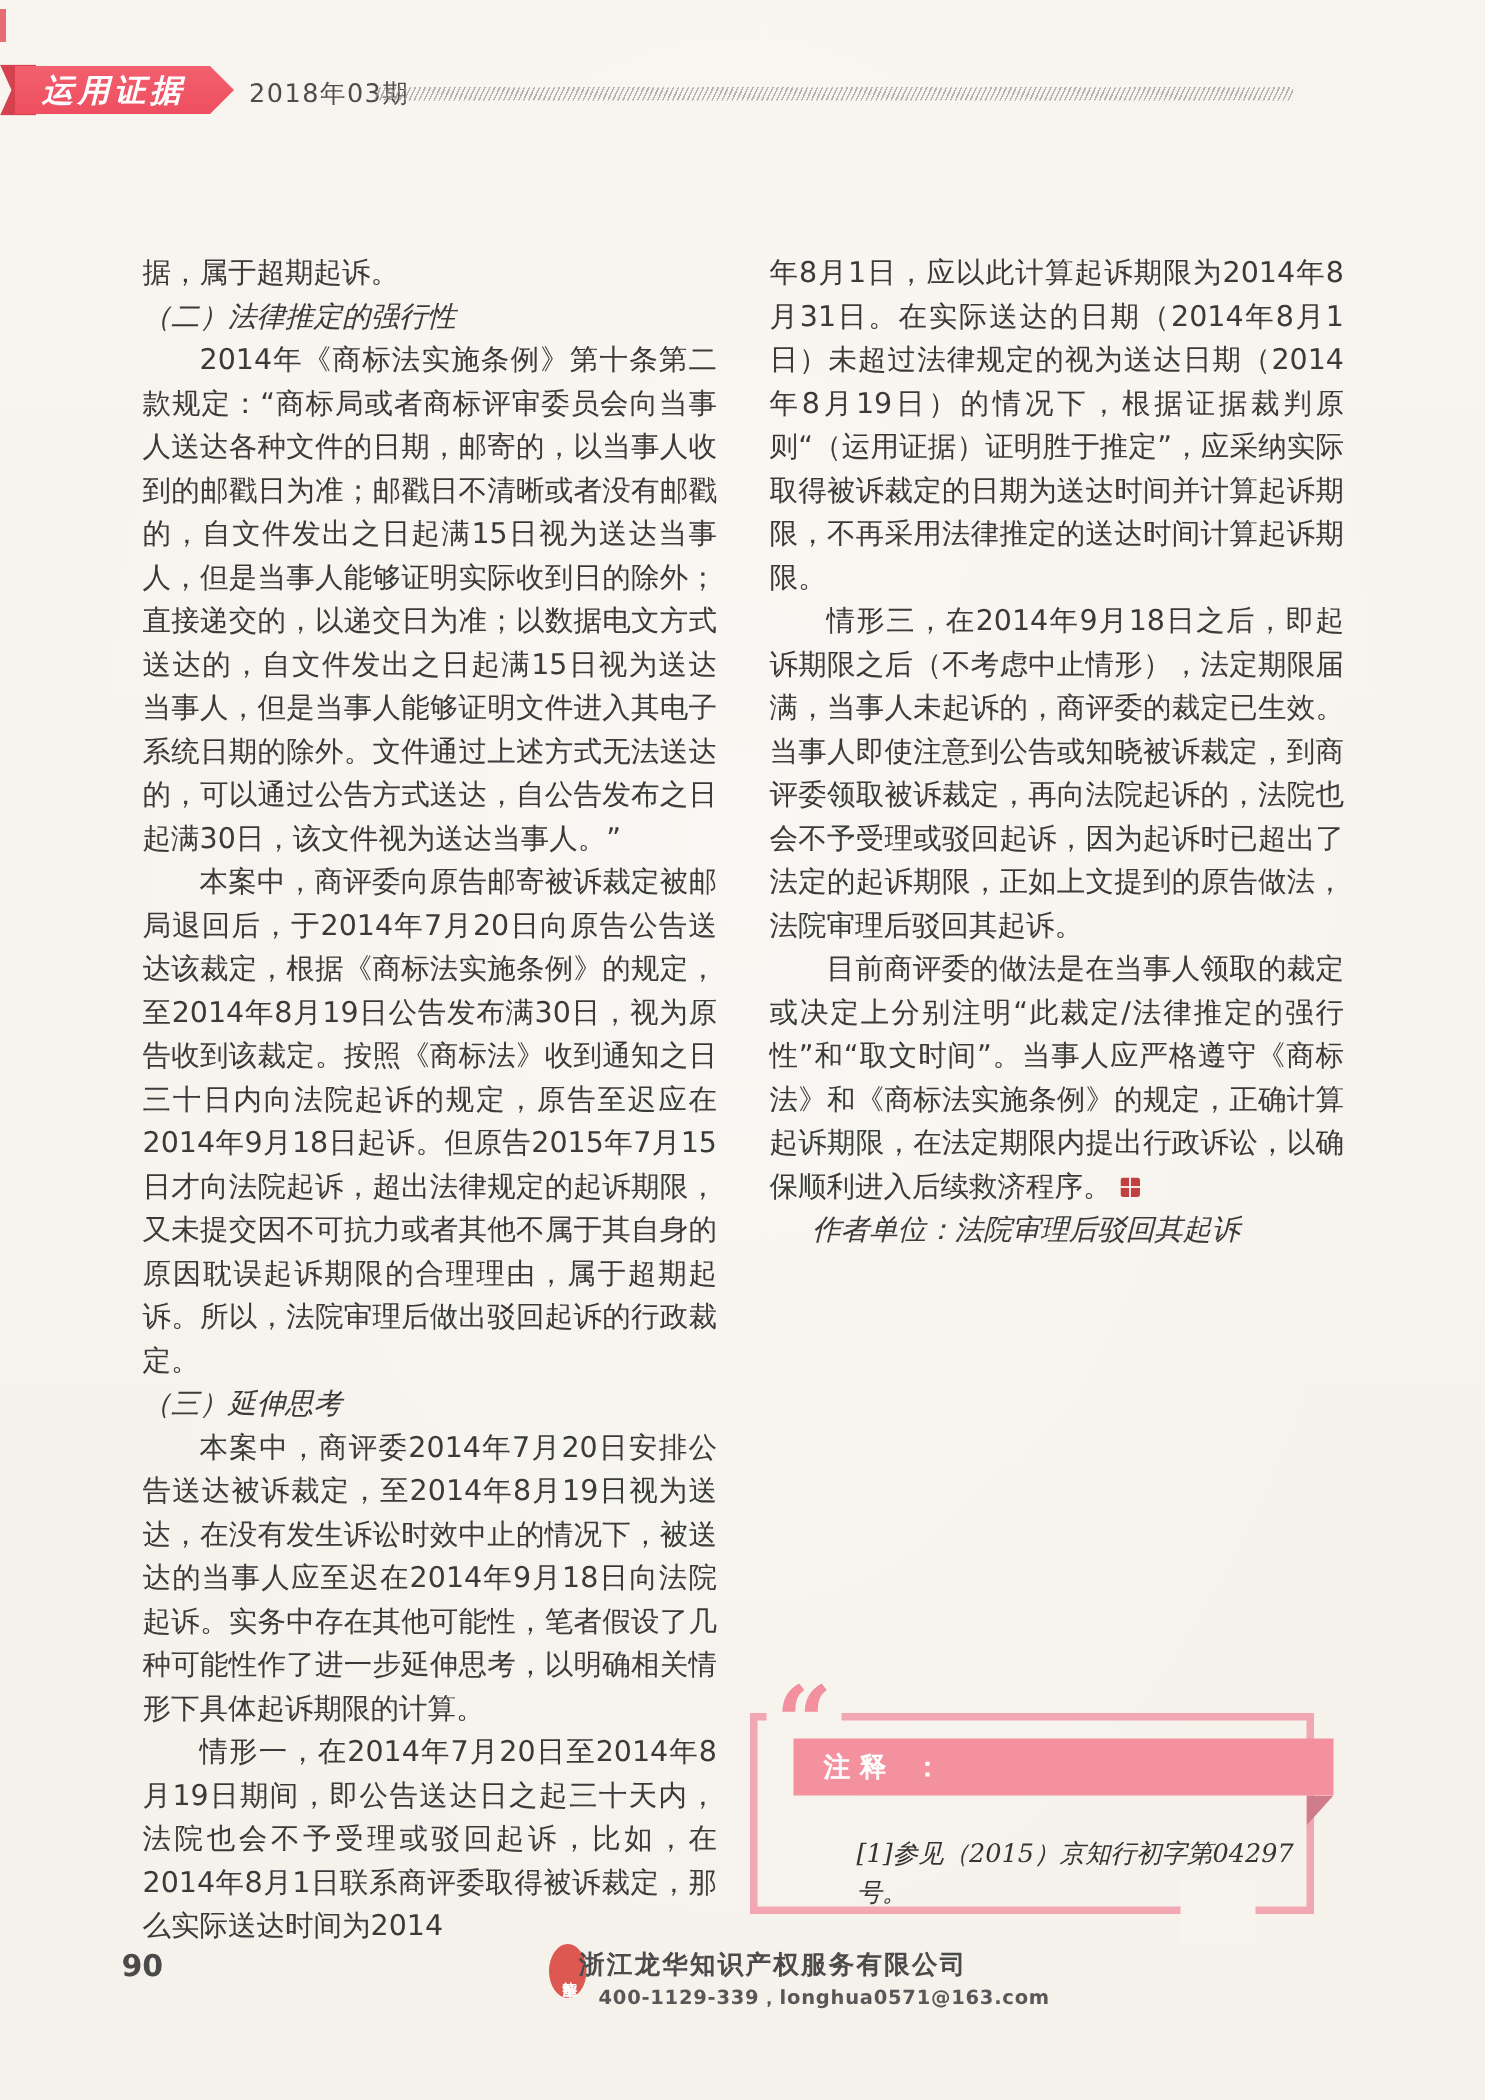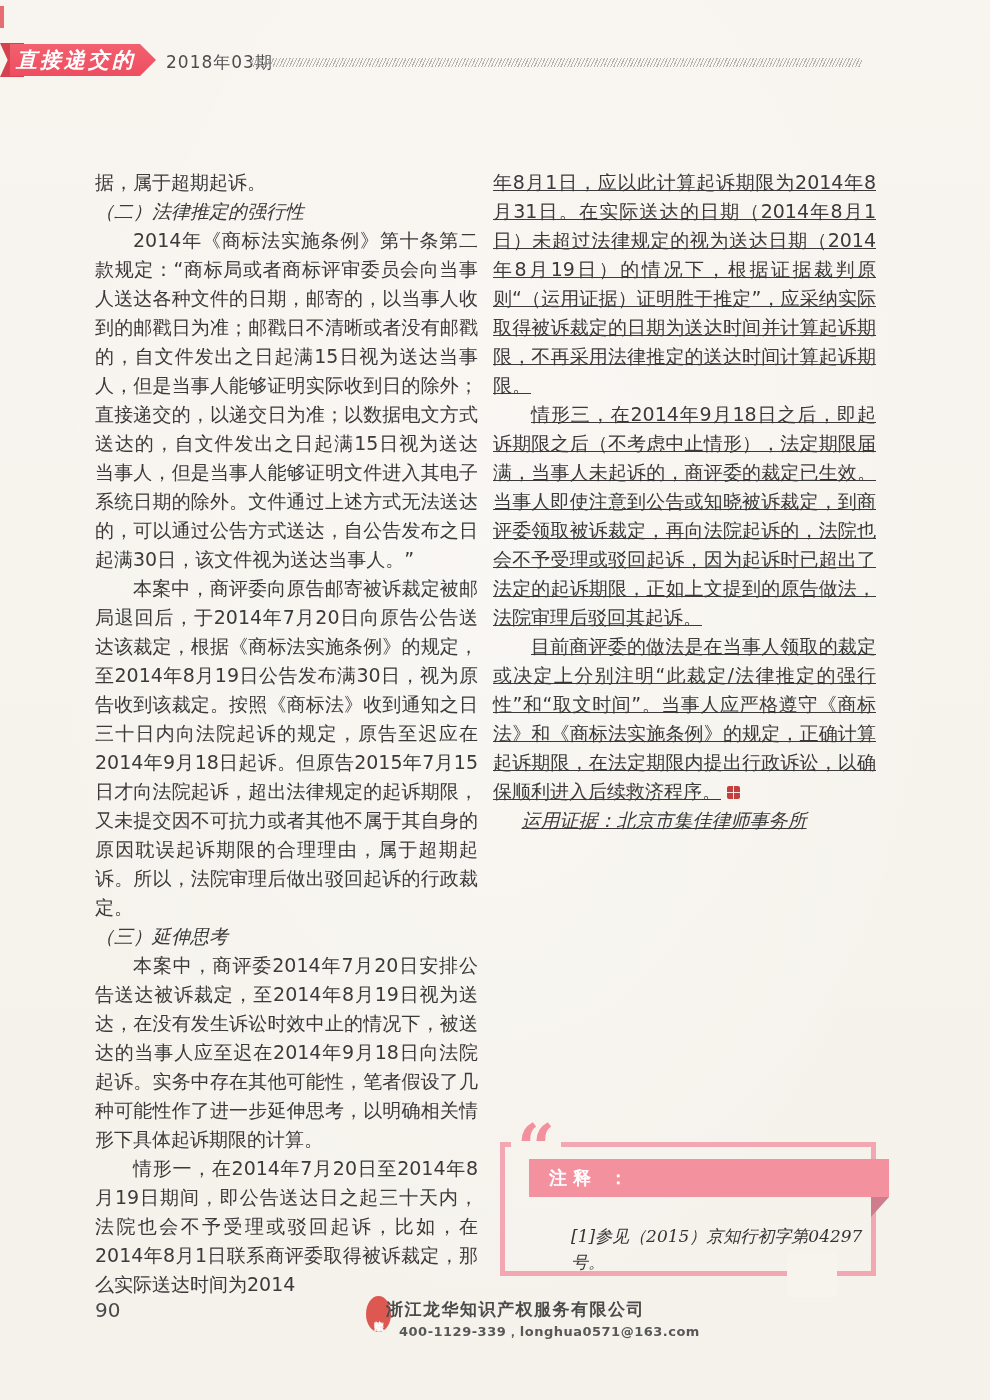--- a/index.html
+++ b/index.html
@@ -29,21 +29,21 @@
     font-size:21px;letter-spacing:3px;padding-right:14px;white-space:nowrap;
   }
   .issue-text{position:absolute;left:166px;top:51px;font-size:17px;color:#4c4c4c;letter-spacing:1px;}
   .hatch-line{
     position:absolute;left:250px;top:58px;width:612px;height:9px;opacity:.75;
     background:repeating-linear-gradient(115deg,#9d9d9d 0 1px,transparent 1px 3px);
   }
   
   .col{position:absolute;top:168px;width:383px;}
   .col-left{left:95px;}
-  .col-right{left:493px;text-decoration:underline;}
+  .col-right{left:513px;}
   .col p{margin:0;font-size:19px;line-height:29px;text-align:justify;color:#3a3a3a;}
   .indent{text-indent:2em;}
   .kaiti{font-family:"DejaVu Serif",serif;font-style:italic;font-size:18px;color:#333;}
   .subhead{margin:0;line-height:29px;}
   .author{margin-top:2px;text-indent:1.5em;font-size:17px;line-height:28px;}
   .end-seal{
     display:inline-block;width:13px;height:13px;border-radius:2px;margin-left:6px;vertical-align:-1px;
     background-image:linear-gradient(to right,transparent 6px,rgba(255,255,255,.85) 6px,rgba(255,255,255,.85) 7px,transparent 7px),
                      linear-gradient(to bottom,transparent 6px,rgba(255,255,255,.85) 6px,rgba(255,255,255,.85) 7px,transparent 7px);
     background-color:#c2403f;
@@ -60,60 +60,60 @@
     clip-path:polygon(0 0,100% 0,0 100%);
   }
   .quote{
     position:absolute;font-family:"DejaVu Serif",serif;font-weight:bold;color:#f2909e;
     font-size:66px;background:#f7f4ee;overflow:hidden;height:44px;line-height:62px;padding:0 6px;
   }
   .quote-open{left:6px;top:-30px;}
   .quote-close{right:34px;bottom:-26px;line-height:10px;height:44px;}
   .note-text{position:absolute;left:18px;top:76px;font-size:17px;line-height:26px;color:#333;margin-left:48px;}
   
-  .page-num{position:absolute;left:95px;top:1298px;font-size:20px;color:#4a4a4a;}
+  .page-num{position:absolute;left:81px;top:1298px;font-size:20px;color:#4a4a4a;font-weight:bold;}
   .footer-logo{
     position:absolute;left:366px;top:1296px;width:25px;height:36px;border-radius:50%;
     background:#dd5850;display:flex;align-items:center;justify-content:center;
   }
   .footer-logo .logo-chars{
     writing-mode:vertical-rl;color:#fff;font-size:10px;letter-spacing:1px;font-weight:bold;
     font-family:"DejaVu Serif",serif;
   }
   .footer-company{position:absolute;left:386px;top:1298px;font-size:17px;font-weight:600;color:#4b4b4b;letter-spacing:1.5px;}
   .footer-contact{position:absolute;left:399px;top:1323px;font-size:13px;font-weight:700;color:#585858;letter-spacing:.5px;}
 </style>
 </head>
 <body>
 
 <div class="page">
 
   <div class="edge-mark"></div>
   <div class="ribbon-tail"></div>
   <div class="ribbon-band">
-    <span class="mag-title">直接递交的</span>
+    <span class="mag-title">运用证据</span>
   </div>
   <div class="issue-text">2018年03期</div>
   <div class="hatch-line"></div>
 
   <div class="col col-left">
     <p>据，属于超期起诉。</p>
     <p class="subhead kaiti">（二）法律推定的强行性</p>
     <p class="indent">2014年《商标法实施条例》第十条第二款规定：“商标局或者商标评审委员会向当事人送达各种文件的日期，邮寄的，以当事人收到的邮戳日为准；邮戳日不清晰或者没有邮戳的，自文件发出之日起满15日视为送达当事人，但是当事人能够证明实际收到日的除外；直接递交的，以递交日为准；以数据电文方式送达的，自文件发出之日起满15日视为送达当事人，但是当事人能够证明文件进入其电子系统日期的除外。文件通过上述方式无法送达的，可以通过公告方式送达，自公告发布之日起满30日，该文件视为送达当事人。”</p>
     <p class="indent">本案中，商评委向原告邮寄被诉裁定被邮局退回后，于2014年7月20日向原告公告送达该裁定，根据《商标法实施条例》的规定，至2014年8月19日公告发布满30日，视为原告收到该裁定。按照《商标法》收到通知之日三十日内向法院起诉的规定，原告至迟应在2014年9月18日起诉。但原告2015年7月15日才向法院起诉，超出法律规定的起诉期限，又未提交因不可抗力或者其他不属于其自身的原因耽误起诉期限的合理理由，属于超期起诉。所以，法院审理后做出驳回起诉的行政裁定。</p>
     <p class="subhead kaiti">（三）延伸思考</p>
     <p class="indent">本案中，商评委2014年7月20日安排公告送达被诉裁定，至2014年8月19日视为送达，在没有发生诉讼时效中止的情况下，被送达的当事人应至迟在2014年9月18日向法院起诉。实务中存在其他可能性，笔者假设了几种可能性作了进一步延伸思考，以明确相关情形下具体起诉期限的计算。</p>
     <p class="indent">情形一，在2014年7月20日至2014年8月19日期间，即公告送达日之起三十天内，法院也会不予受理或驳回起诉，比如，在2014年8月1日联系商评委取得被诉裁定，那么实际送达时间为2014</p>
   </div>
 
   <div class="col col-right">
     <p>年8月1日，应以此计算起诉期限为2014年8月31日。在实际送达的日期（2014年8月1日）未超过法律规定的视为送达日期（2014年8月19日）的情况下，根据证据裁判原则“（运用证据）证明胜于推定”，应采纳实际取得被诉裁定的日期为送达时间并计算起诉期限，不再采用法律推定的送达时间计算起诉期限。</p>
     <p class="indent">情形三，在2014年9月18日之后，即起诉期限之后（不考虑中止情形），法定期限届满，当事人未起诉的，商评委的裁定已生效。当事人即使注意到公告或知晓被诉裁定，到商评委领取被诉裁定，再向法院起诉的，法院也会不予受理或驳回起诉，因为起诉时已超出了法定的起诉期限，正如上文提到的原告做法，法院审理后驳回其起诉。</p>
     <p class="indent"><span>目前商评委的做法是在当事人领取的裁定或决定上分别注明“此裁定/法律推定的强行性”和“取文时间”。当事人应严格遵守《商标法》和《商标法实施条例》的规定，正确计算起诉期限，在法定期限内提出行政诉讼，以确保顺利进入后续救济程序。</span><span class="end-seal"></span></p>
-    <p class="author kaiti">运用证据：北京市集佳律师事务所</p>
+    <p class="author kaiti">作者单位：法院审理后驳回其起诉</p>
   </div>
 
   <div class="note-box">
     <span class="quote quote-open">“</span>
     <div class="note-banner">
       <span class="note-label">注释 ：</span>
     </div>
     <div class="note-fold"></div>
     <div class="note-text kaiti">[1]参见（2015）京知行初字第04297号。</div>
     <span class="quote quote-close">”</span>

